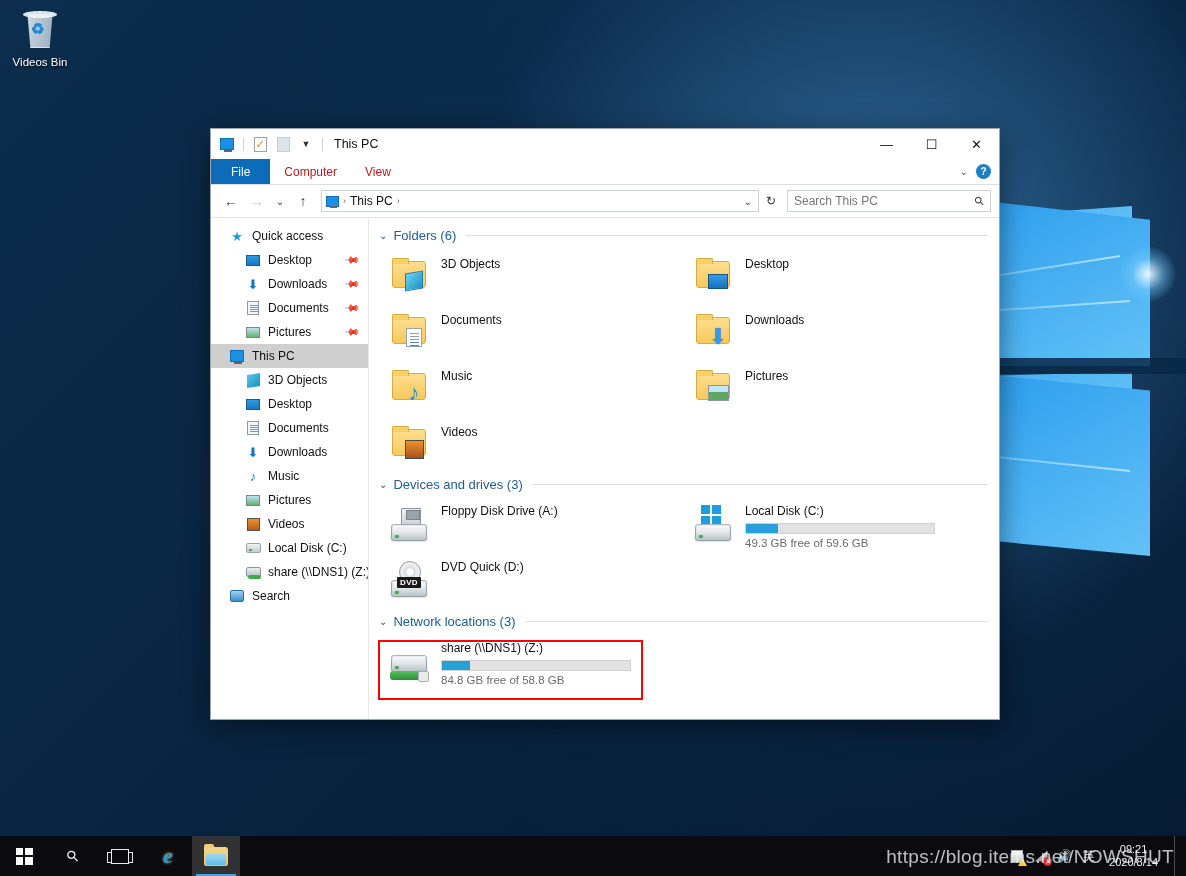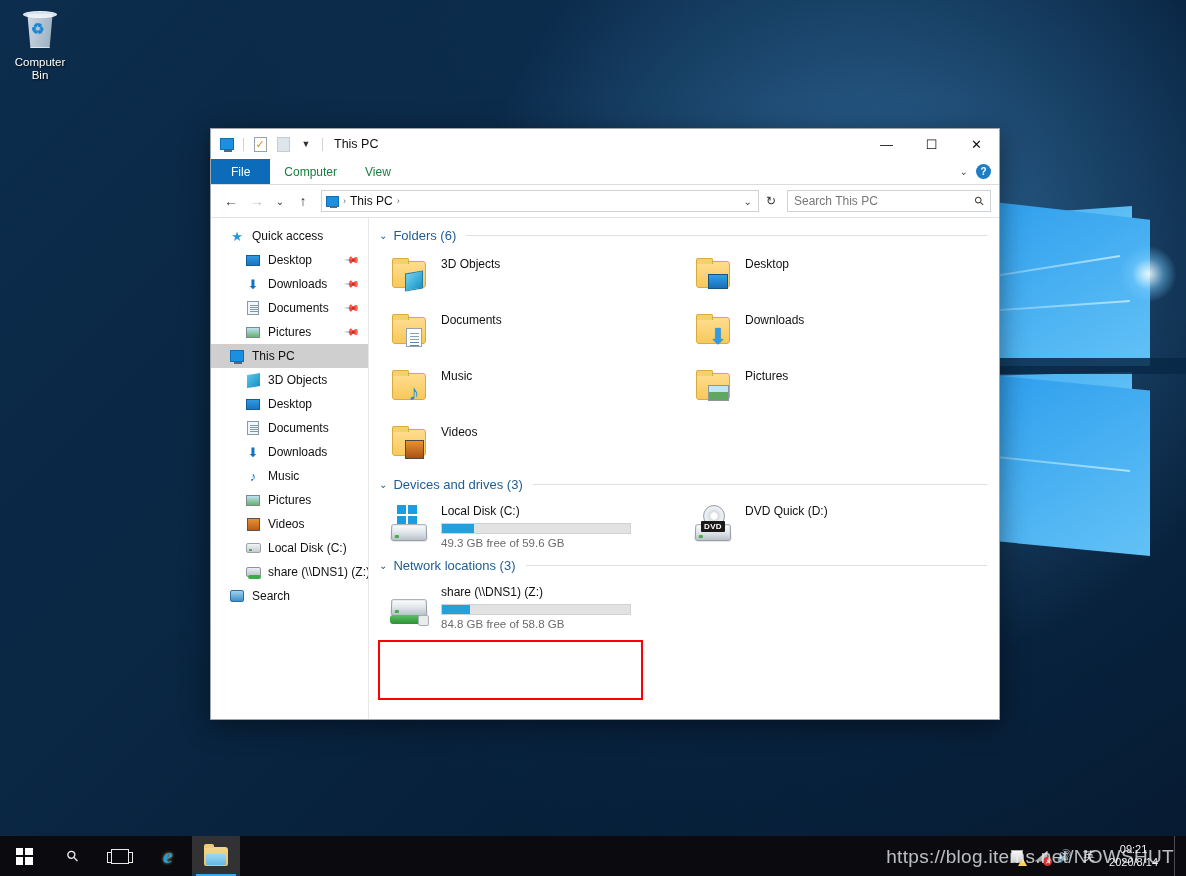--- a/index.html
+++ b/index.html
@@ -136,21 +136,21 @@
   }
 
   
   .ribbon {
     height: 26px; display: flex; align-items: stretch;
     border-bottom: 1px solid #dcdcdc; background: #fff;
     flex: none; position: relative;
   }
   .rtab {
     display: flex; align-items: center; padding: 0 14px;
-    font-size: 12px; color: #15803d; cursor: default;
+    font-size: 12px; color: #b91c1c; cursor: default;
   }
   .rtab.file { background: #0d6cb9; color: #fff; padding: 0 20px; }
   .ribbon-right {
     margin-left: auto; display: flex; align-items: center; gap: 8px; padding-right: 8px;
   }
   .chev { font-size: 10px; color: #555; }
   .help-ico {
     width: 15px; height: 15px; border-radius: 50%;
     background: #1f7dc4; color: #fff; font-size: 10px; font-weight: bold;
     display: flex; align-items: center; justify-content: center;
@@ -440,21 +440,21 @@
   <div class="ray" id="r2"></div>
   <div class="ray" id="r3"></div>
   <div class="hotspot"></div>
 
   <div id="recycle-bin">
     <div class="rb-glyph">
       <div class="rb-body"></div>
       <div class="rb-lip"></div>
       <div class="rb-arrows">♻</div>
     </div>
-    <div class="rb-label">Computer Bin</div>
+    <div class="rb-label">Videos Bin</div>
   </div>
 
   <div id="explorer-window">
 
     <div class="titlebar">
       <div class="qat">
         <div class="qat-ico">
             <div class="mon-ico"></div>
           </div>
         <div class="sep"></div>
@@ -678,20 +678,29 @@
         </div>
 
         <div class="group-head" style="margin-top:6px;">
           <span class="group-chev">⌄</span>
           <span class="group-title">Devices and drives (3)</span>
           <span class="group-rule"></span>
         </div>
         <div class="tile-grid">
           <div class="tile drive">
             <div class="tile-ico">
+              <div class="floppy-top"></div>
+                <div class="drive-base"></div>
+            </div>
+            <div class="drive-text">
+              <div class="drive-name">Floppy Disk Drive (A:)</div>
+            </div>
+          </div>
+          <div class="tile drive">
+            <div class="tile-ico">
               <div class="win-flag">
                   <i></i>
                   <i></i>
                   <i></i>
                   <i></i>
                 </div>
                 <div class="drive-base"></div>
             </div>
             <div class="drive-text">
               <div class="drive-name">Local Disk (C:)</div>

